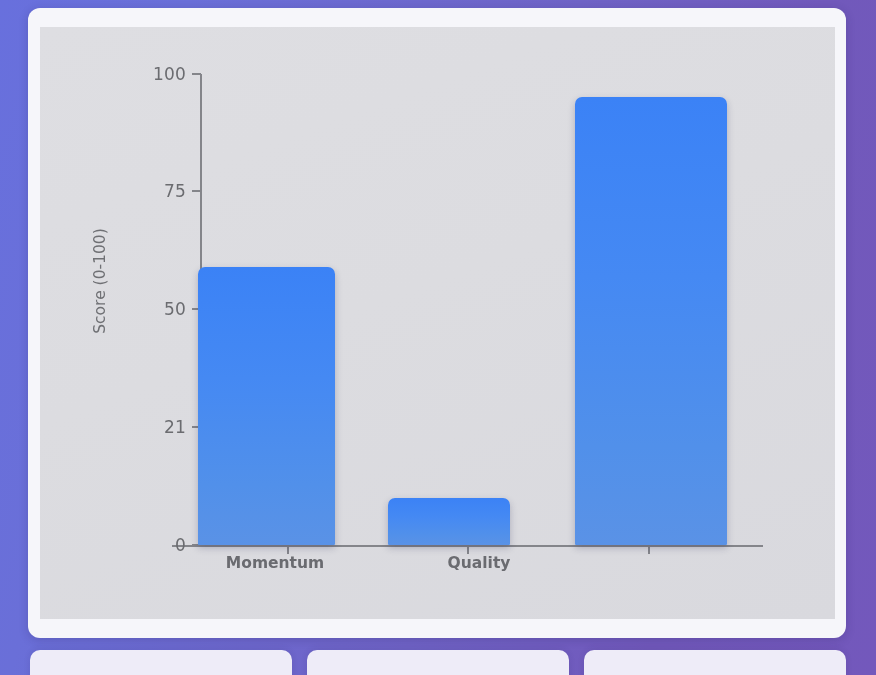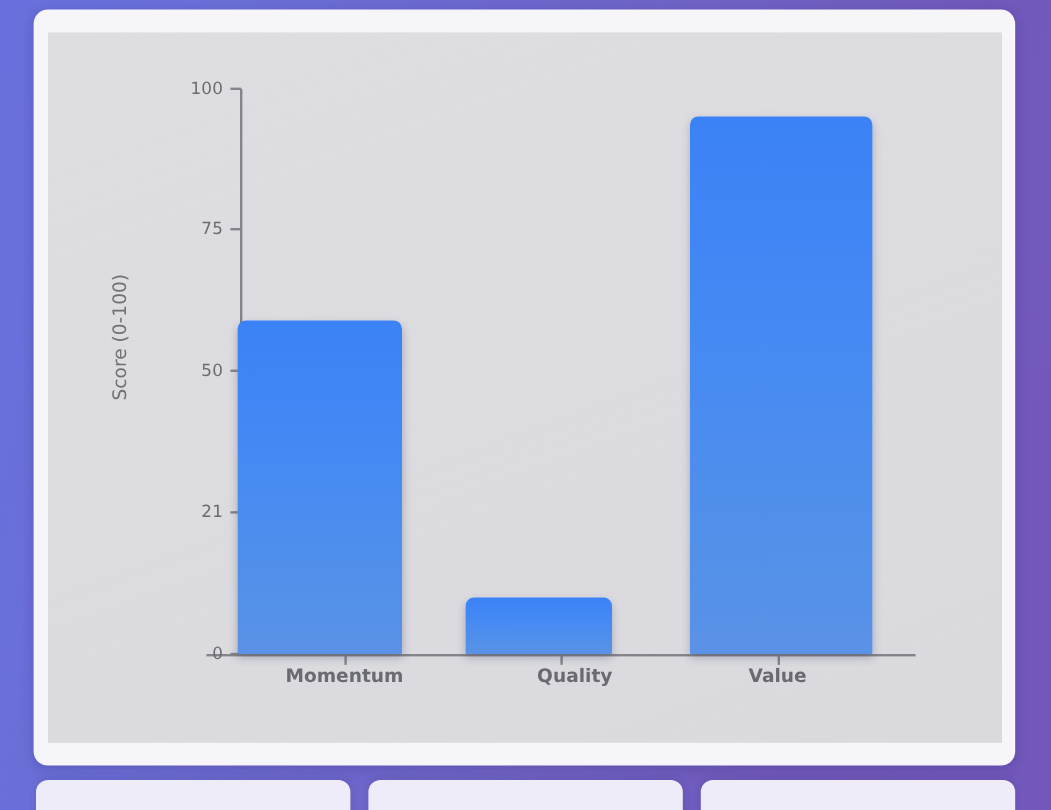--- a/index.html
+++ b/index.html
@@ -61,21 +61,21 @@
     width: 9px;
     height: 1.5px;
     background: #84858a;
   }
   .y-tick-label {
     position: absolute;
     right: 0;
     width: 60px;
     text-align: right;
     transform: translateY(-50%);
-    font-size: 14px;
+    font-size: 17px;
     color: #6b6c70;
     letter-spacing: 0.2px;
   }
   .y-tick-label-wrap {
     position: absolute;
     left: 84px;
     width: 62px;
     height: 0;
   }
 
@@ -161,22 +161,21 @@
     </div>
 
     <div class="x-tick-mark" style="left:247px"></div>
     <div class="x-tick-mark" style="left:427px"></div>
     <div class="x-tick-mark" style="left:608px"></div>
 
     <div class="bar" id="bar-0" title="Momentum: 59" style="left: 158px; width: 137px; height: 278.48px; top: 239.52px;"></div>
     <div class="bar" id="bar-1" title="Quality: 10" style="left: 348px; width: 122px; height: 47.2px; top: 470.8px;"></div>
     <div class="bar" id="bar-2" title="Value: 95" style="left: 535px; width: 152px; height: 448.4px; top: 69.6px;"></div>
 
-    <div class="x-label" id="xlab-0" style="left:172px;width:150px;">Momentum</div>
+    <div class="x-label" id="xlab-0" style="left:160px;width:150px;">Momentum</div>
     <div class="x-label" id="xlab-1" style="left:364px;width:150px;">Quality</div>
-    <div class="x-label" id="xlab-2" style="left:533px;width:150px;">Value</div>
 
   </div>
 </div>
 
 <div class="stat-card" style="left:30px;  width:262px;"></div>
 <div class="stat-card" style="left:307px; width:262px;"></div>
 <div class="stat-card" style="left:584px; width:262px;"></div>
 
 </body></html>

